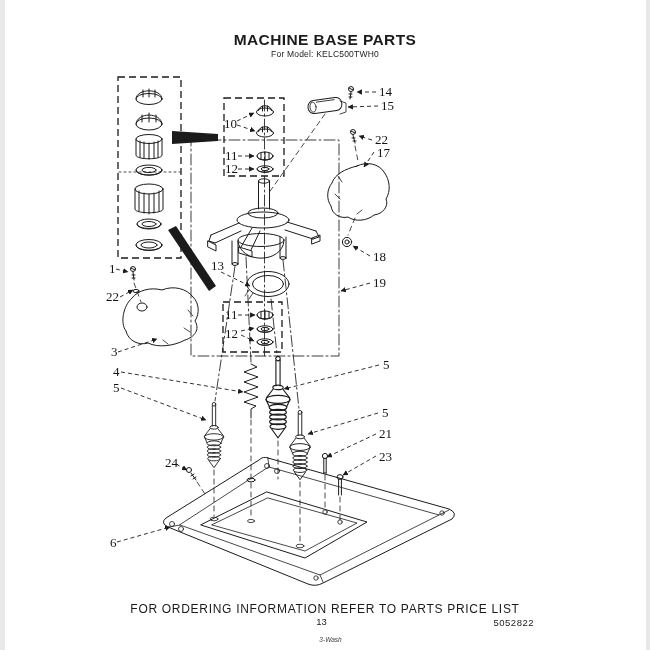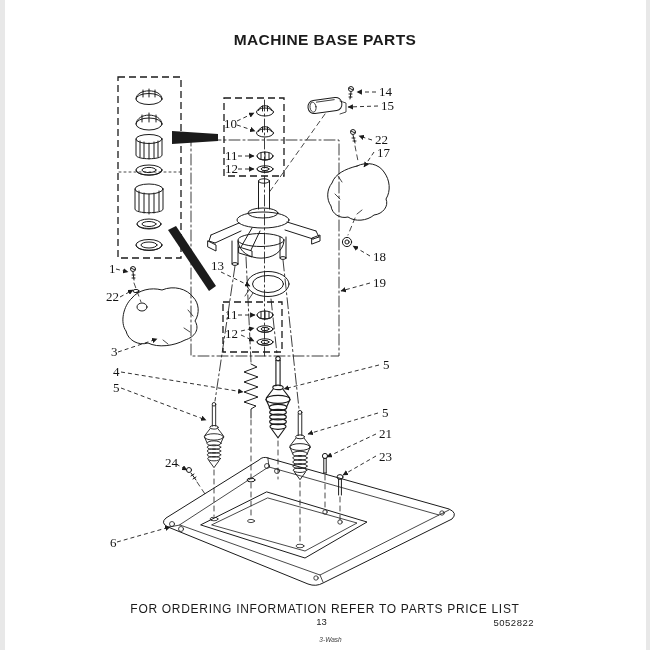--- a/index.html
+++ b/index.html
@@ -22,20 +22,21 @@
   .leader{stroke:#1b1b1b;stroke-width:.9;fill:none;stroke-dasharray:4 3;marker-end:url(#ah)}
   .box{stroke:#1b1b1b;fill:none;stroke-width:1.3;stroke-dasharray:7 4}
   .callout{font-family:"Liberation Serif",serif;font-size:13px;fill:#141414}
 </style>
 </head>
 <body>
 
 <div class="page">
 
   <div class="title">MACHINE BASE PARTS</div>
+  <div class="subtitle">For Model: KELC500TWH0</div>
 
   <svg class="diagram" width="650" height="650" viewBox="0 0 650 650">
     <defs>
       <marker id="ah" markerWidth="7" markerHeight="6" refX="5.5" refY="3" orient="auto">
         <path d="M0,0 L6,3 L0,6 Z" fill="#1b1b1b"></path>
       </marker>
       <g id="acorn-nut" class="ln">
         <ellipse cx="0" cy="0" rx="8.5" ry="4"></ellipse>
         <path d="M-6.5,-1.5 C-6,-8 6,-8 6.5,-1.5"></path>
         <line x1="-2.5" y1="-6" x2="-2.5" y2="-1"></line>

